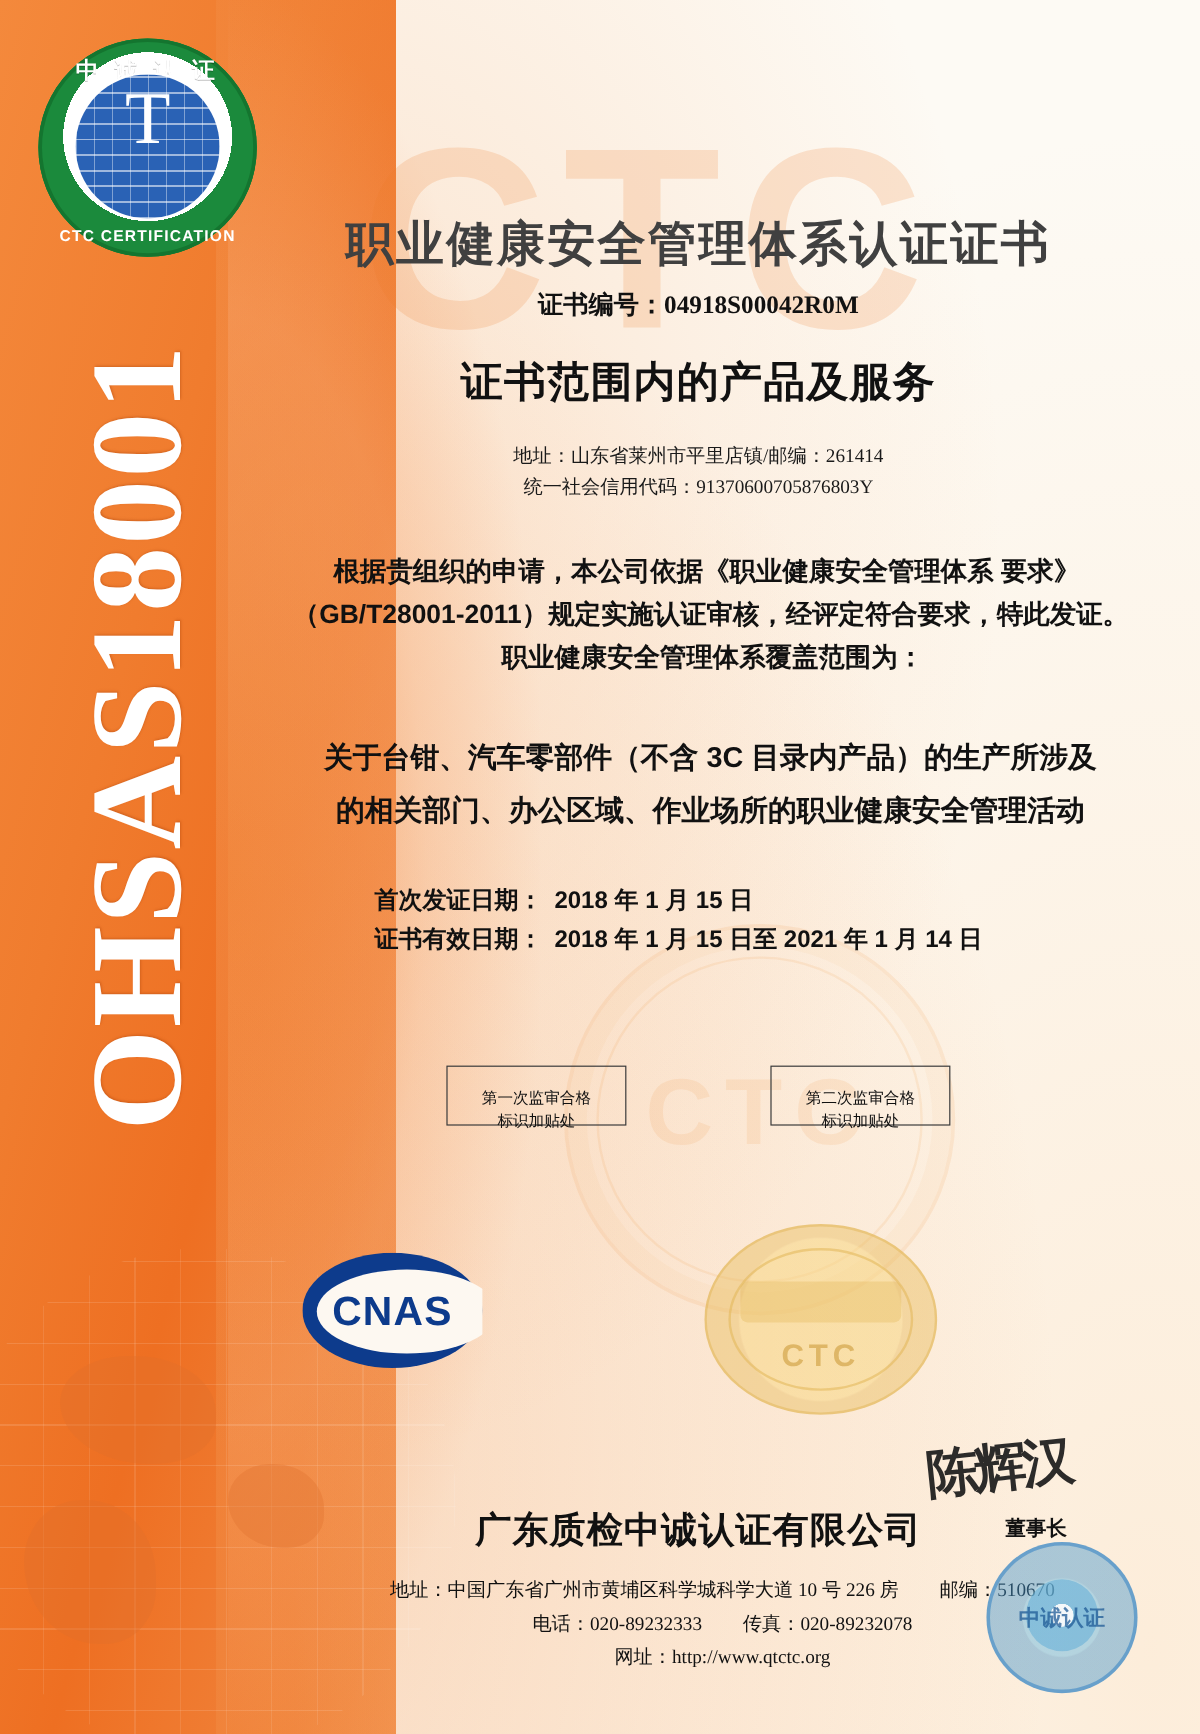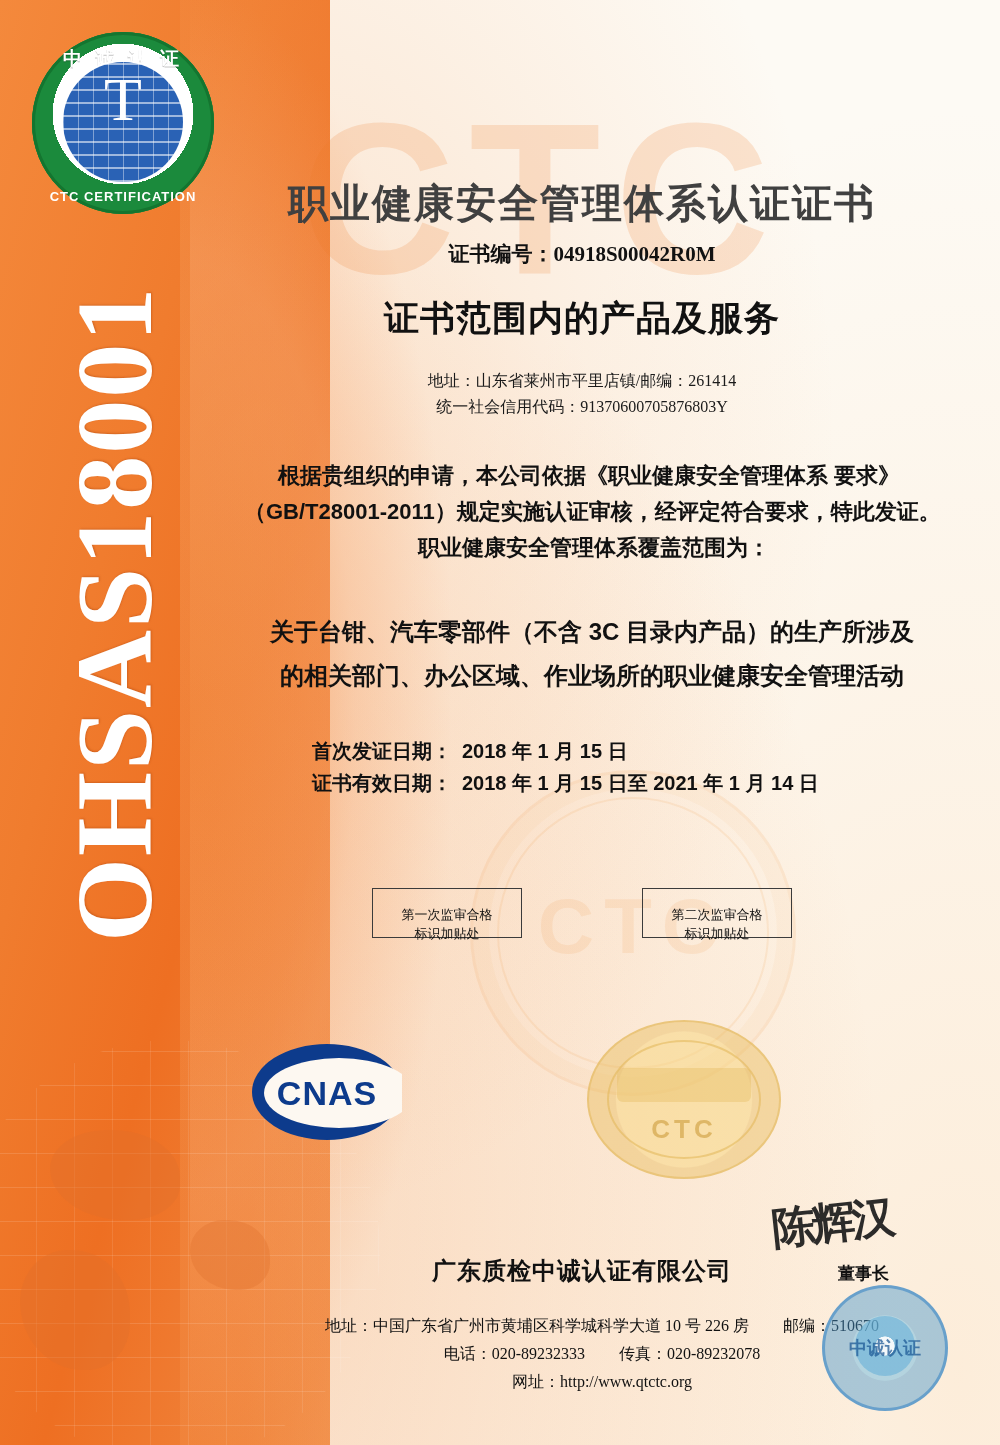--- a/index.html
+++ b/index.html
@@ -187,21 +187,21 @@
     font-family:"Liberation Sans",sans-serif;font-size:26px;font-weight:bold;color:rgba(200,150,50,0.55);letter-spacing:4px;
   }
   .goldseal .band{
     position:absolute;left:28px;top:46px;width:134px;height:34px;border-radius:6px;
     background:rgba(226,182,88,0.35);
   }
 
   
   .issuer{
     position:absolute;left:0;top:1255px;width:700px;text-align:center;
-    font-family:"Liberation Sans",sans-serif;font-weight:bold;font-size:24px;color:#111;letter-spacing:1px;
+    font-family:"Liberation Sans",sans-serif;font-weight:bold;font-size:30px;color:#111;letter-spacing:1px;
   }
   .foot{
     position:absolute;left:0;top:1312px;width:740px;text-align:center;
     font-size:16px;color:#111;line-height:28px;
   }
   .foot .sp{display:inline-block;width:34px;}
   .weburl{font-family:"Liberation Serif",serif;}
 
   
   .sign{

